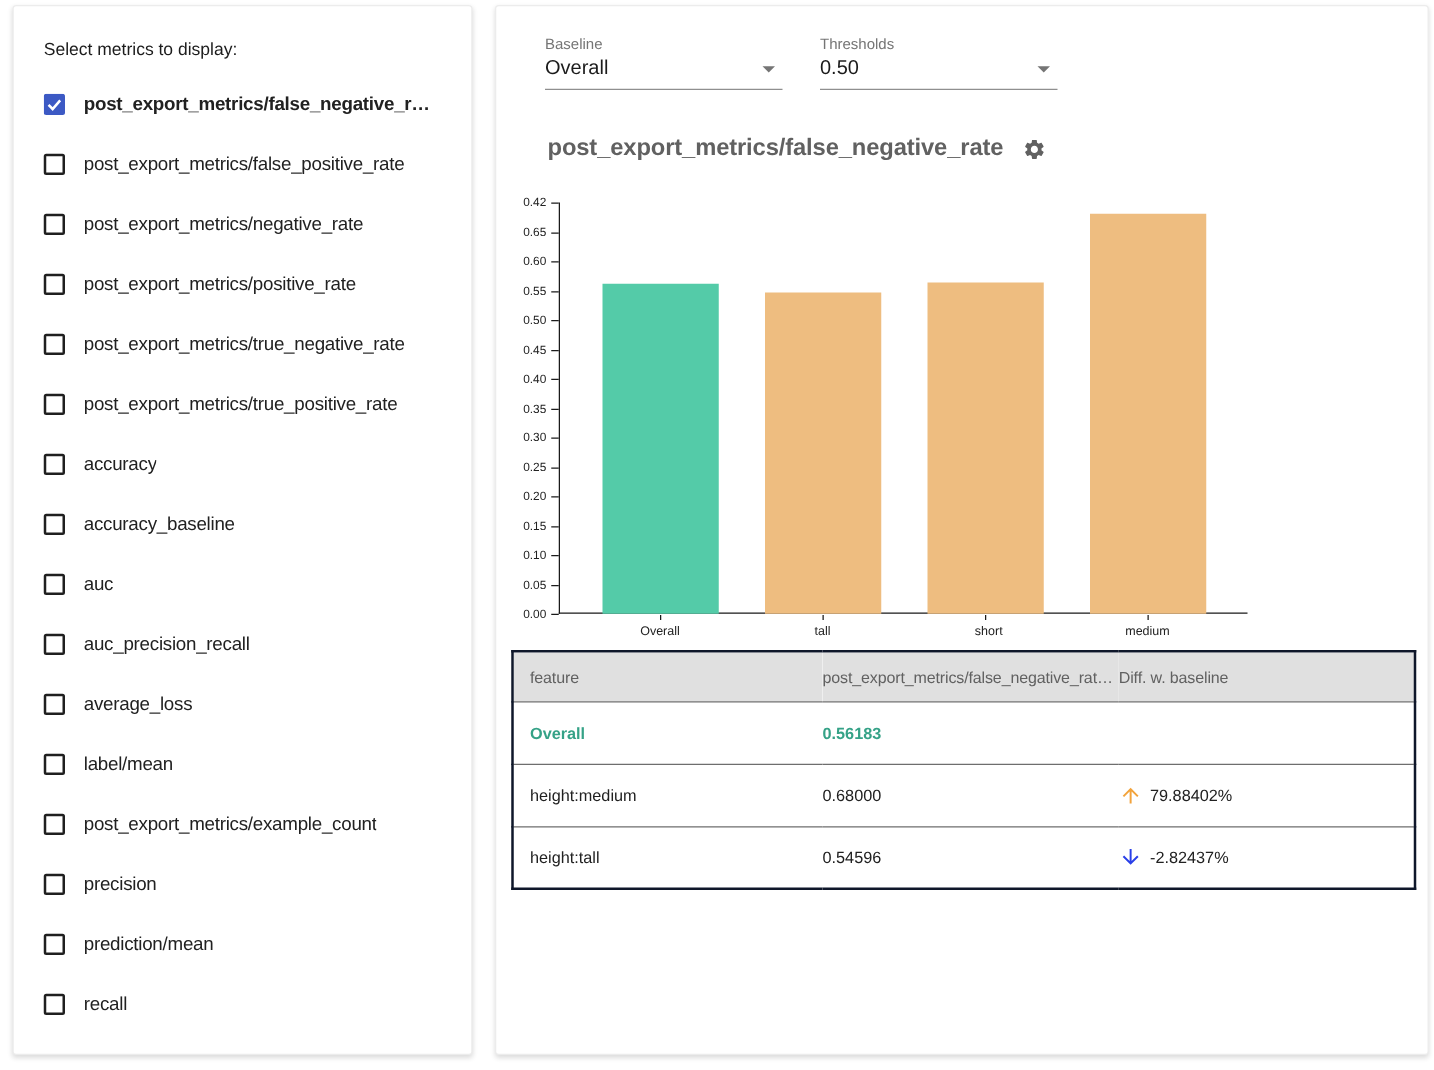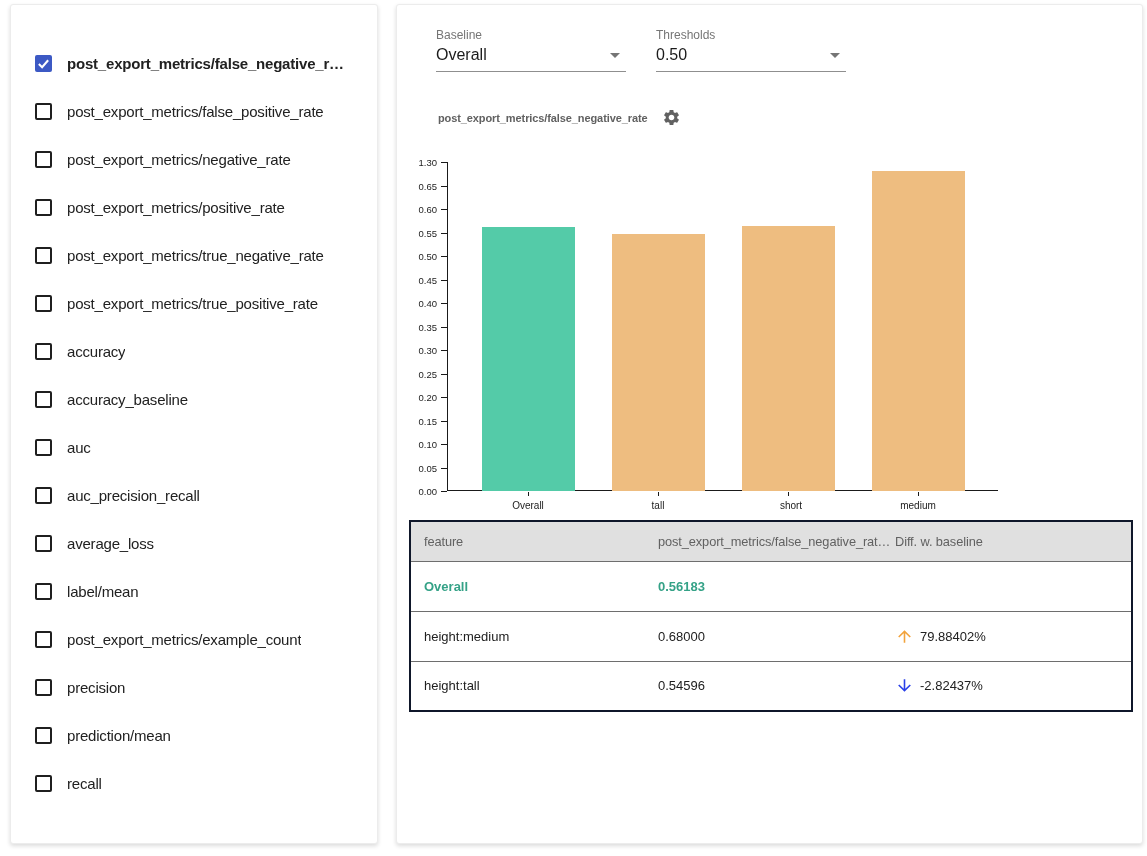--- a/index.html
+++ b/index.html
@@ -45,21 +45,21 @@
     display: flex; justify-content: space-between; align-items: center;
     border-bottom: 1px solid #8f8f8f; padding-bottom: 7px;
   }
   .select-value { font-size: 16px; color: #1b1b1b; }
   .dropdown-arrow {
     width: 0; height: 0; margin-right: 6px;
     border-left: 5px solid transparent; border-right: 5px solid transparent;
     border-top: 5px solid #757575;
   }
   .chart-header { position: absolute; left: 41px; top: 103px; display: flex; align-items: center; }
-  .chart-title { font-size: 11px; font-weight: 700; color: #616161; letter-spacing: -0.1px; }
+  .chart-title { font-size: 19px; font-weight: 700; color: #616161; letter-spacing: -0.1px; }
   .gear { margin-left: 15px; cursor: pointer; }
   
   .chart { position: absolute; left: 0; top: 157px; width: 747px; height: 360px; }
   .plot {
     position: absolute; left: 50px; top: 0; width: 551px; height: 329px;
     border-left: 1px solid #1a1a1a; border-bottom: 1px solid #1a1a1a;
   }
   .ytick-label {
     position: absolute; left: 0; width: 40px; text-align: right;
     font-size: 9.5px; color: #222;
@@ -89,20 +89,21 @@
   }
   .metrics-table tr.baseline-row td { font-weight: 700; }
   .diff-cell { display: flex; align-items: center; }
   .diff-cell svg { margin-right: 6px; }
   .diff-value { font-size: 13px; color: #212121; }
 </style>
 </head>
 <body>
 
 <div class="card sidebar">
+  <div class="sidebar-title">Select metrics to display:</div>
   <div id="metric-list">
       <div class="metric-item checked">
         <span class="checkbox checked" style="background: rgb(60, 89, 196);">
           <svg width="13" height="13" viewBox="0 0 14 14">
             <polyline points="2,7.5 5.5,11 12,3.5" fill="none" stroke="#fff" stroke-width="2.2"></polyline>
           </svg>
         </span>
         <span class="metric-label">post_export_metrics/false_negative_r…</span>
       </div>
       <div class="metric-item">
@@ -216,21 +217,21 @@
       <div class="ytick-label" style="top: 112.5px;">0.45</div>
       <div class="ytick-mark" style="top: 117.5px;"></div>
       <div class="ytick-label" style="top: 89px;">0.50</div>
       <div class="ytick-mark" style="top: 94px;"></div>
       <div class="ytick-label" style="top: 65.5px;">0.55</div>
       <div class="ytick-mark" style="top: 70.5px;"></div>
       <div class="ytick-label" style="top: 42px;">0.60</div>
       <div class="ytick-mark" style="top: 47px;"></div>
       <div class="ytick-label" style="top: 18.5px;">0.65</div>
       <div class="ytick-mark" style="top: 23.5px;"></div>
-      <div class="ytick-label" style="top: -5px;">1.30</div>
+      <div class="ytick-label" style="top: -5px;">0.42</div>
       <div class="ytick-mark" style="top: -5.68434e-14px;"></div>
       <div class="bar" style="left: 84.5px; top: 64.9399px; height: 264.06px; background: rgb(84, 203, 168);"></div>
       <div class="xtick-mark" style="left: 131px;"></div>
       <div class="xtick-label" style="left: 81px;">Overall</div>
       <div class="bar" style="left: 214.5px; top: 72.3988px; height: 256.601px; background: rgb(238, 189, 128);"></div>
       <div class="xtick-mark" style="left: 261px;"></div>
       <div class="xtick-label" style="left: 211px;">tall</div>
       <div class="bar" style="left: 344.5px; top: 64.3759px; height: 264.624px; background: rgb(238, 189, 128);"></div>
       <div class="xtick-mark" style="left: 391px;"></div>
       <div class="xtick-label" style="left: 344px;">short</div>

